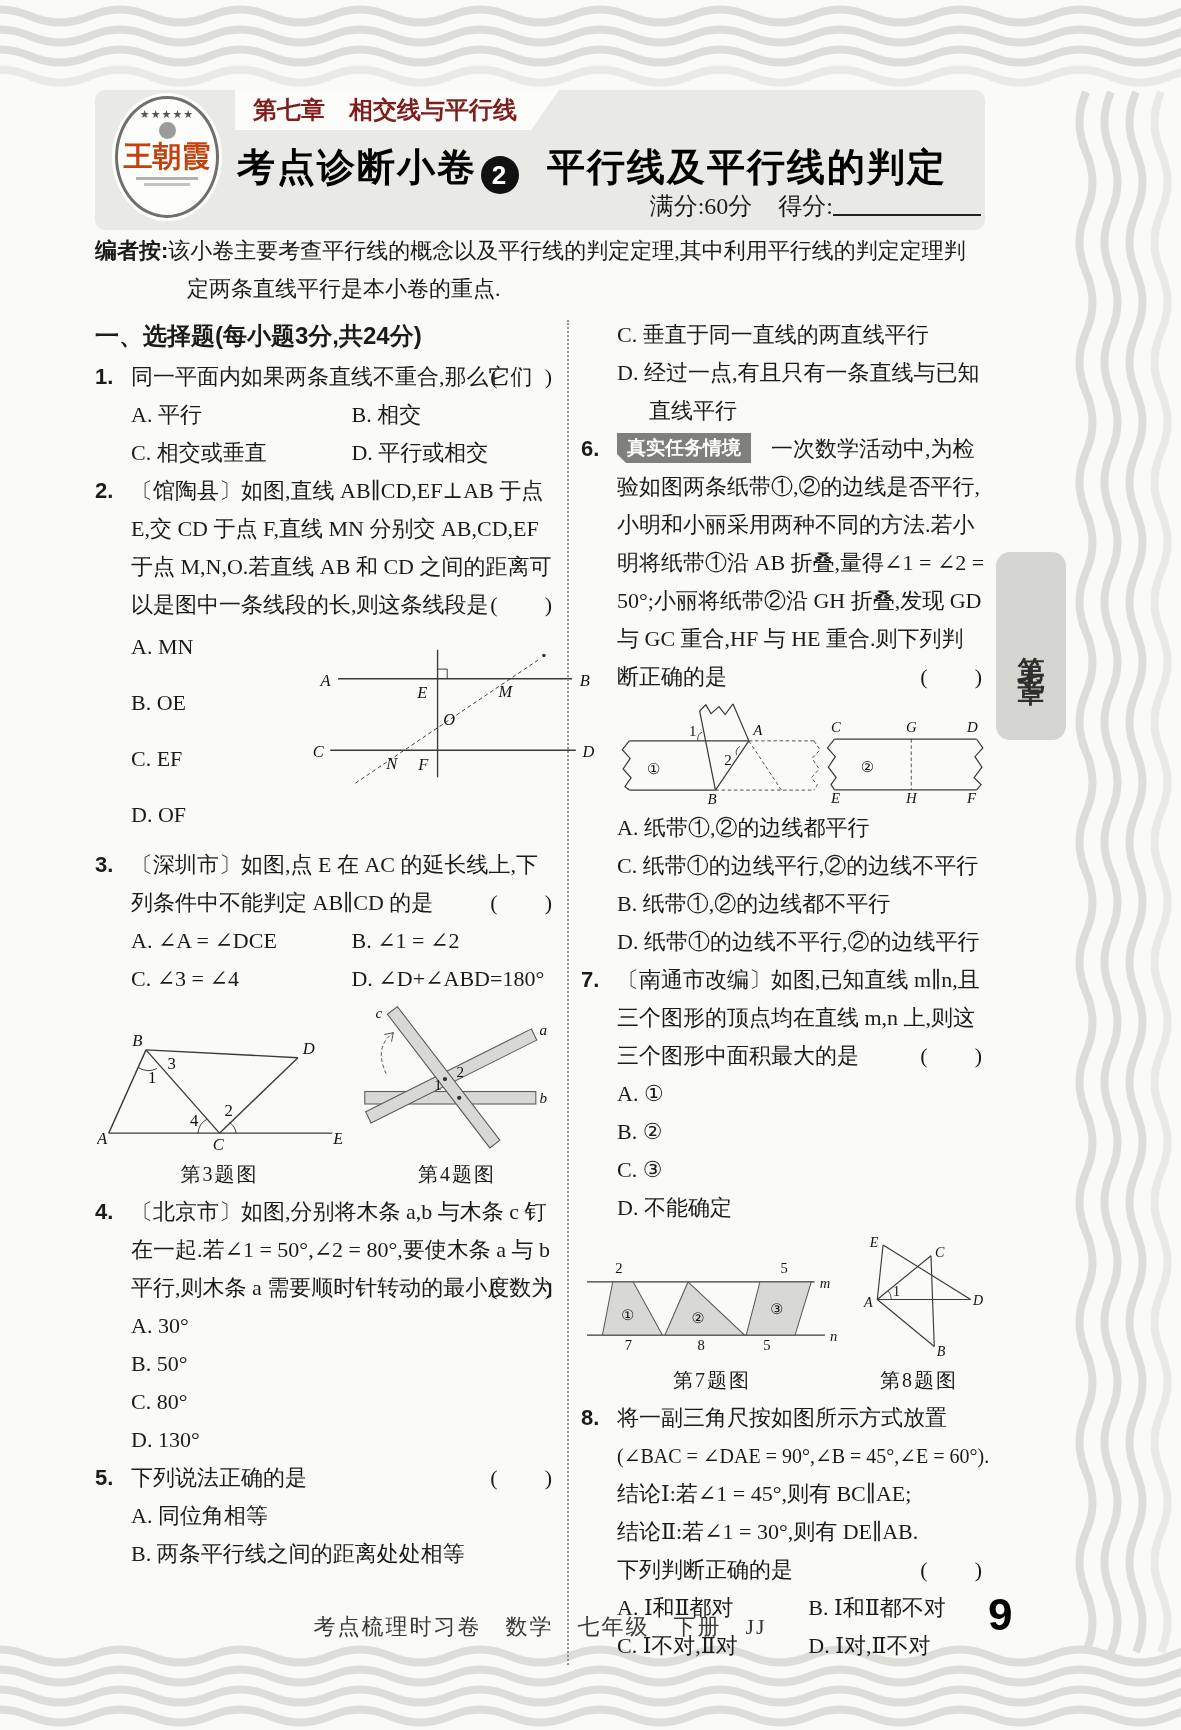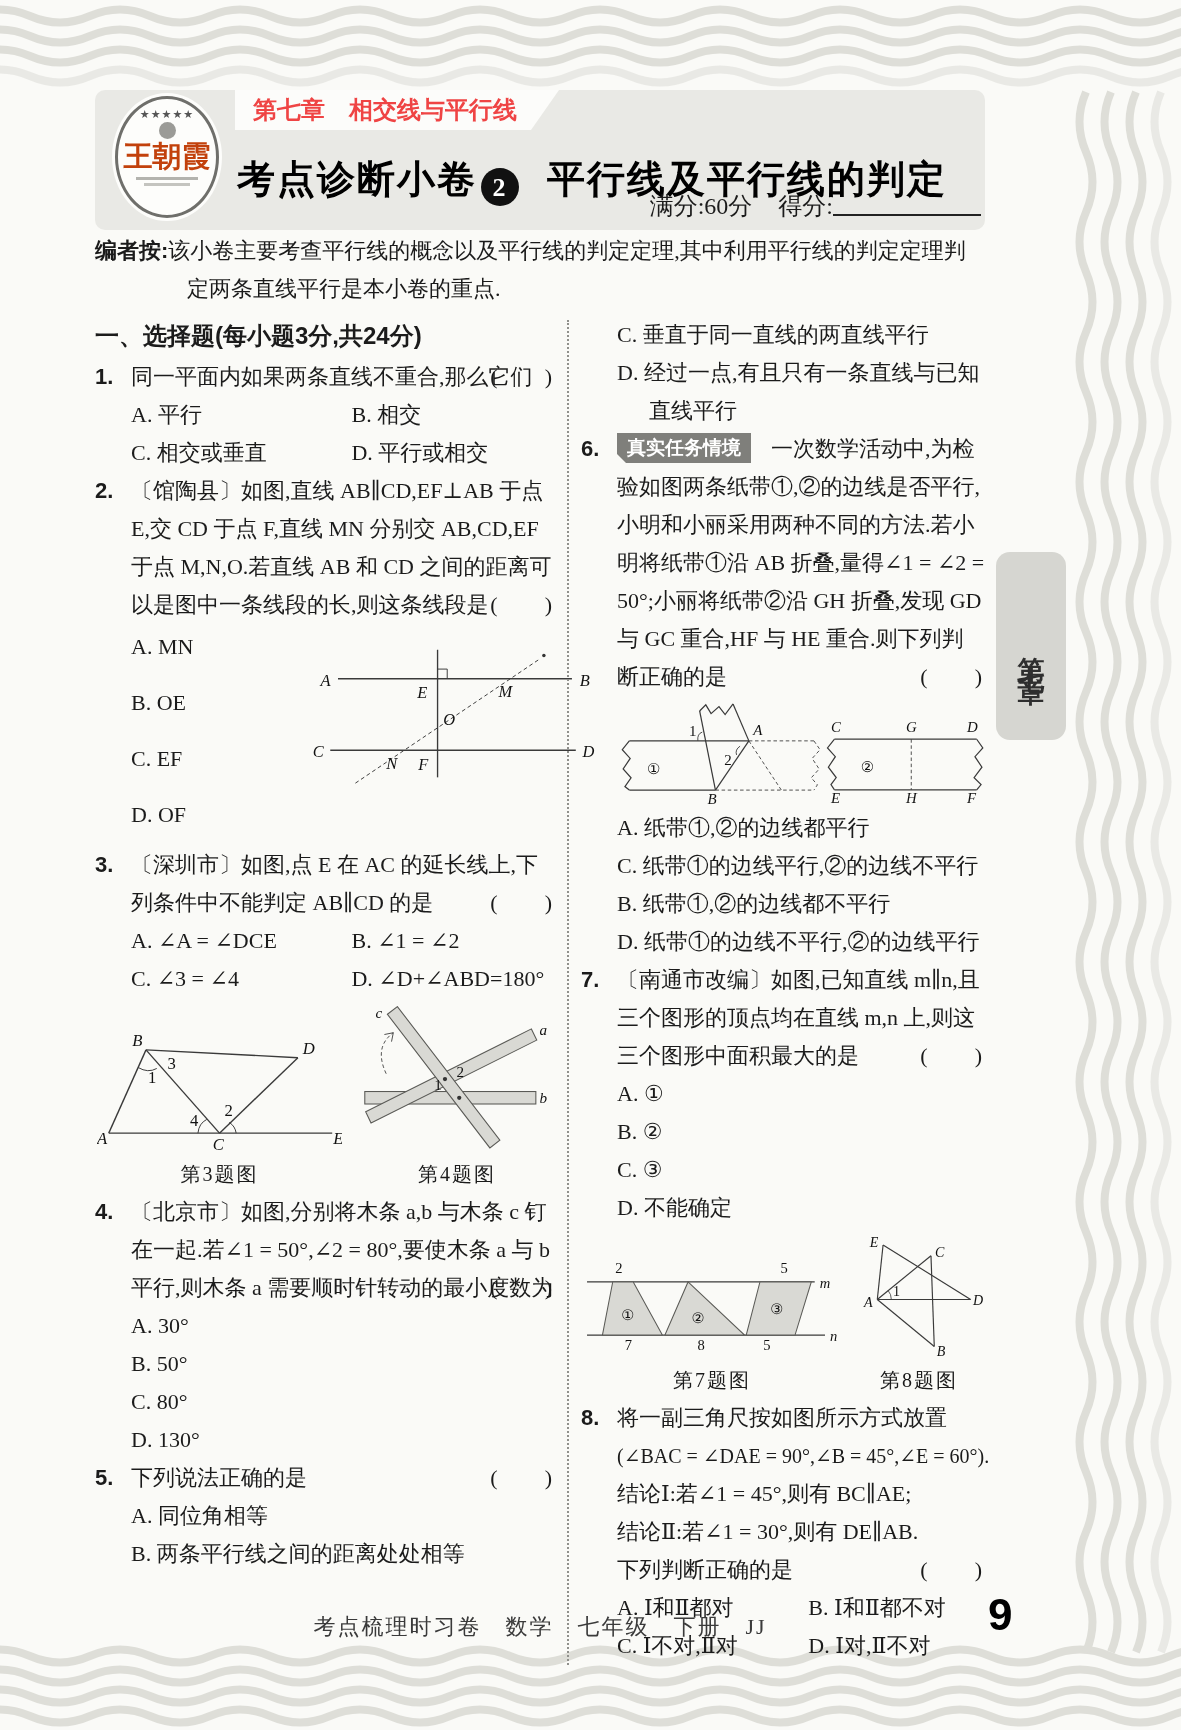--- a/index.html
+++ b/index.html
@@ -24,23 +24,23 @@
     font-weight:bold;font-size:27px;color:#2e2e2e;
   }
   
   .content{position:absolute;left:95px;top:90px;width:890px;z-index:2;}
   .header{position:relative;height:140px;background:#e9e9e5;border-radius:10px;}
   .chapter-tab{
     position:absolute;left:140px;top:0;height:40px;line-height:40px;
     background:#fcfcfa;padding:0 42px 0 18px;
     clip-path:polygon(0 0,100% 0,calc(100% - 28px) 100%,0 100%);
     font-family:"Liberation Sans","DejaVu Sans",sans-serif;
-    font-weight:bold;font-size:24px;color:#ef4444;
+    font-weight:bold;font-size:24px;color:#7f1d1d;
   }
-  .title{position:absolute;left:142px;top:64px;font-family:Liberation Serif, serif;
+  .title{position:absolute;left:142px;top:52px;font-family:Liberation Sans, sans-serif;
     font-weight:900;font-size:38px;letter-spacing:2px;color:#000;white-space:nowrap;}
   .badge-num{display:inline-block;width:38px;height:38px;line-height:39px;border-radius:50%;
     background:#111;color:#fff;text-align:center;font-size:26px;font-weight:bold;
     vertical-align:-4px;margin:0 6px 0 4px;}
   .title-main{margin-left:22px;}
   .score{position:absolute;right:4px;bottom:8px;font-size:24px;}
   .score-gap{display:inline-block;width:26px;}
   .blank{display:inline-block;width:148px;height:1em;border-bottom:2px solid #222;vertical-align:-2px;}
   
   .logo{position:absolute;left:4px;top:0;width:136px;height:140px;}

